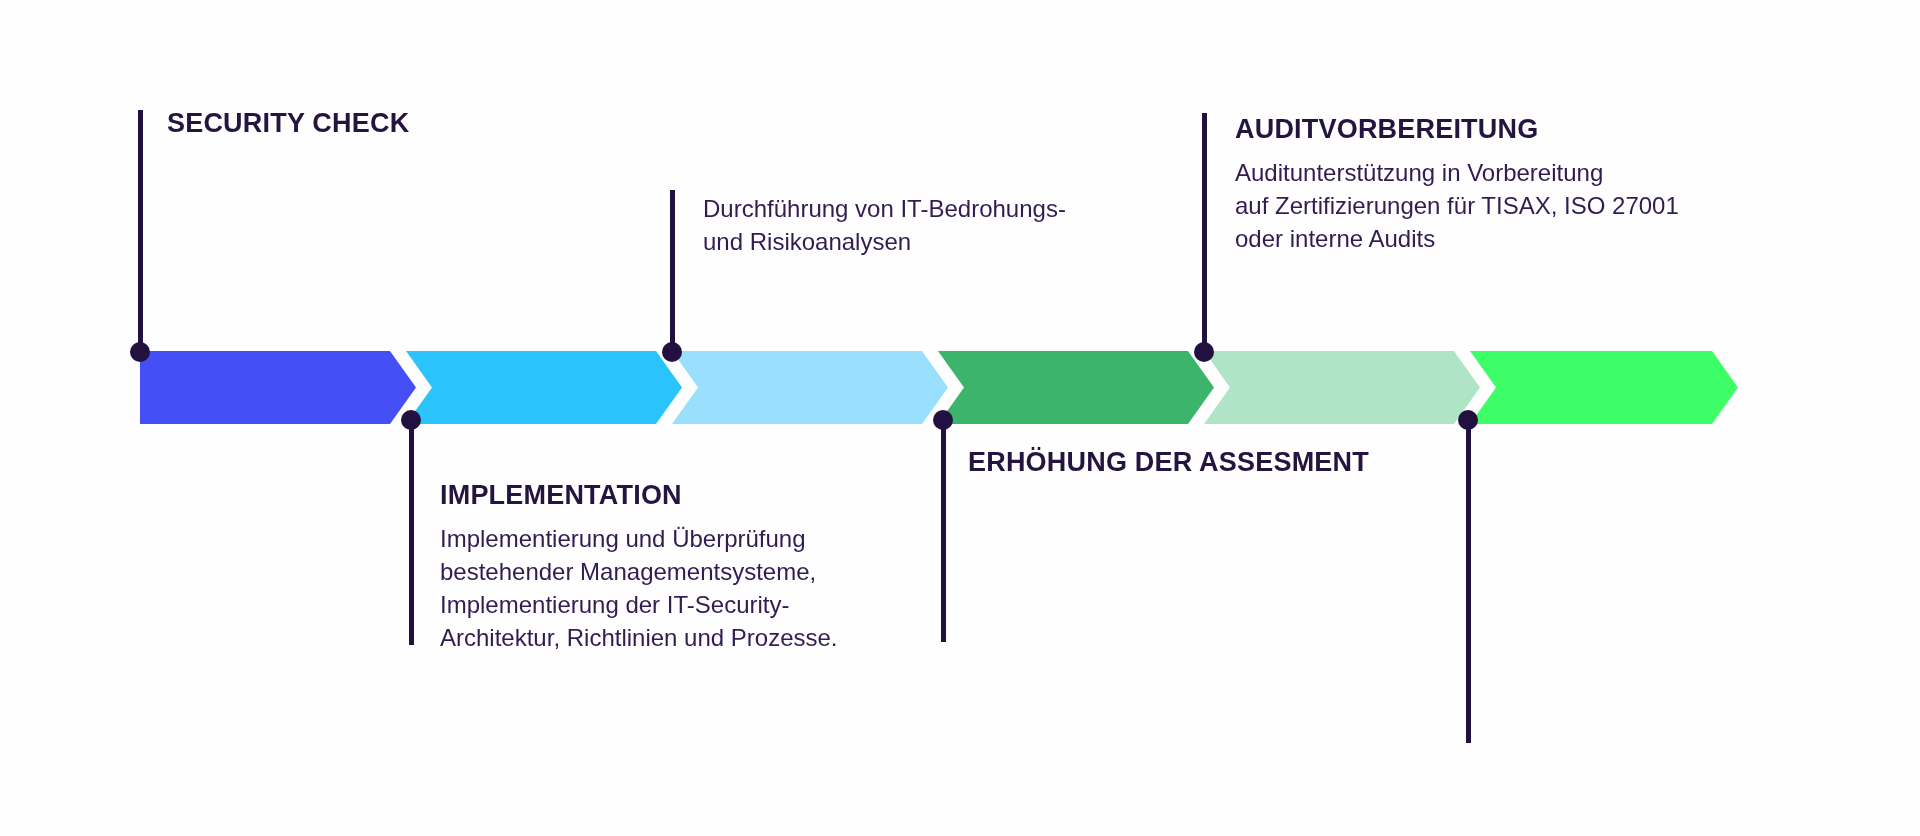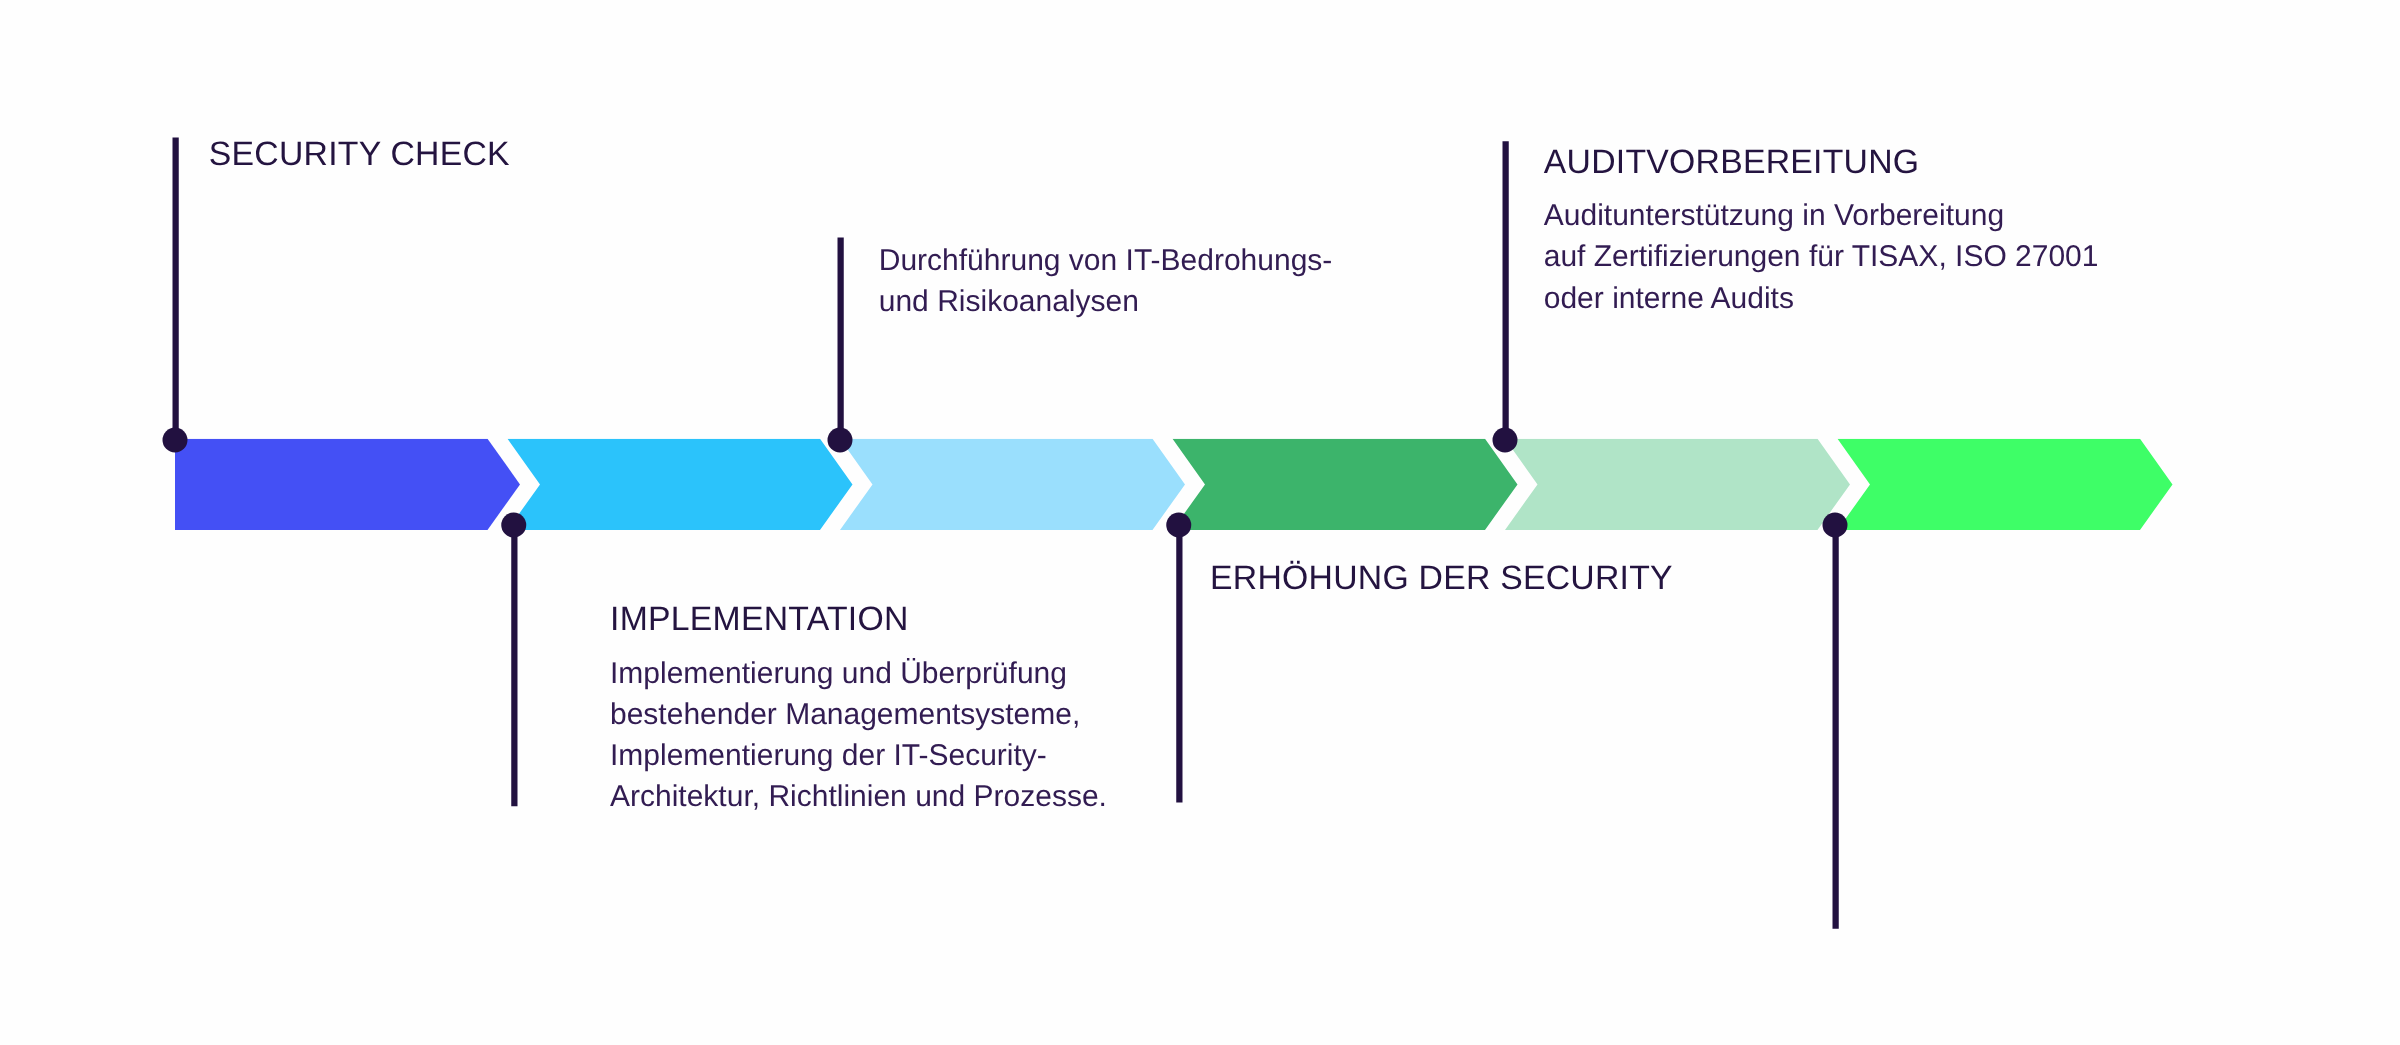--- a/index.html
+++ b/index.html
@@ -31,21 +31,21 @@
     height: 20px;
     border-radius: 50%;
     background: #221140;
   }
   .callout {
     position: absolute;
     color: #241440;
   }
   .step-title {
     font-size: 27px;
-    font-weight: normal;
+    font-weight: bold;
     line-height: 34px;
     letter-spacing: 0.2px;
     color: #241440;
     white-space: pre-line;
     margin: 0 0 10px 0;
   }
   .step-body {
     font-size: 24px;
     line-height: 33px;
     color: #321c52;
@@ -83,35 +83,35 @@
   <div class="connector" style="left:1202px; top:113px; height:240px;"></div>
   <div class="dot" style="left:1194px; top:342px;"></div>
 
   <div class="connector" style="left:1466px; top:420px; height:323px;"></div>
   <div class="dot" style="left:1458px; top:410px;"></div>
 
   <div class="callout" style="left:167px; top:106px; width:540px;">
     <div class="step-title">SECURITY CHECK</div>
   </div>
 
-  <div class="callout" style="left:440px; top:478px; width:540px;margin-left:48px;">
+  <div class="callout" style="left:440px; top:478px; width:540px;">
     <div class="step-title">IMPLEMENTATION</div>
     <div class="step-body">Implementierung und Überprüfung
 bestehender Managementsysteme,
 Implementierung der IT-Security-
 Architektur, Richtlinien und Prozesse.</div>
   </div>
 
   <div class="callout" style="left:703px; top:192px; width:540px;">
     <div class="step-body">Durchführung von IT-Bedrohungs-
 und Risikoanalysen</div>
   </div>
 
   <div class="callout" style="left:968px; top:445px; width:540px;">
-    <div class="step-title">ERHÖHUNG DER SECURITY</div>
+    <div class="step-title">ERHÖHUNG DER ASSESMENT</div>
   </div>
 
   <div class="callout" style="left:1235px; top:112px; width:560px;">
     <div class="step-title">AUDITVORBEREITUNG</div>
     <div class="step-body">Auditunterstützung in Vorbereitung
 auf Zertifizierungen für TISAX, ISO 27001
 oder interne Audits</div>
   </div>
 
   <div class="callout" style="left:1500px; top:445px; width:400px;">

